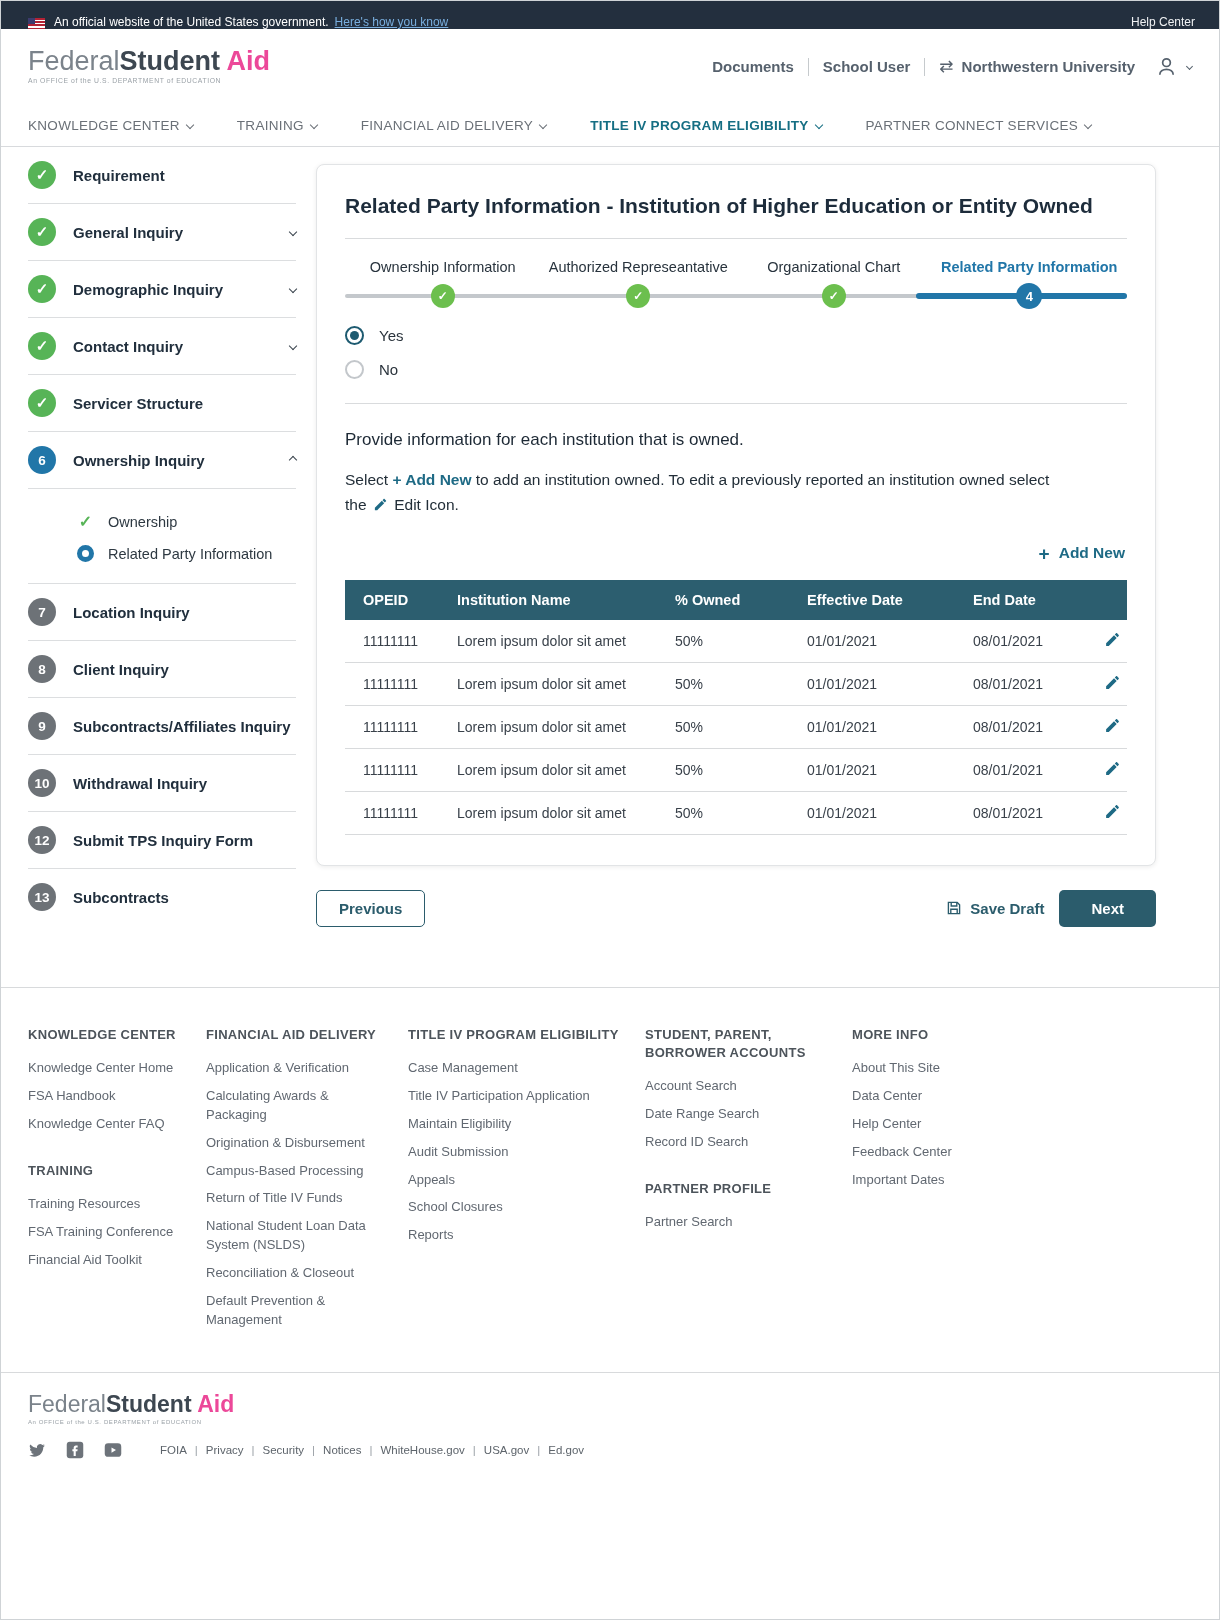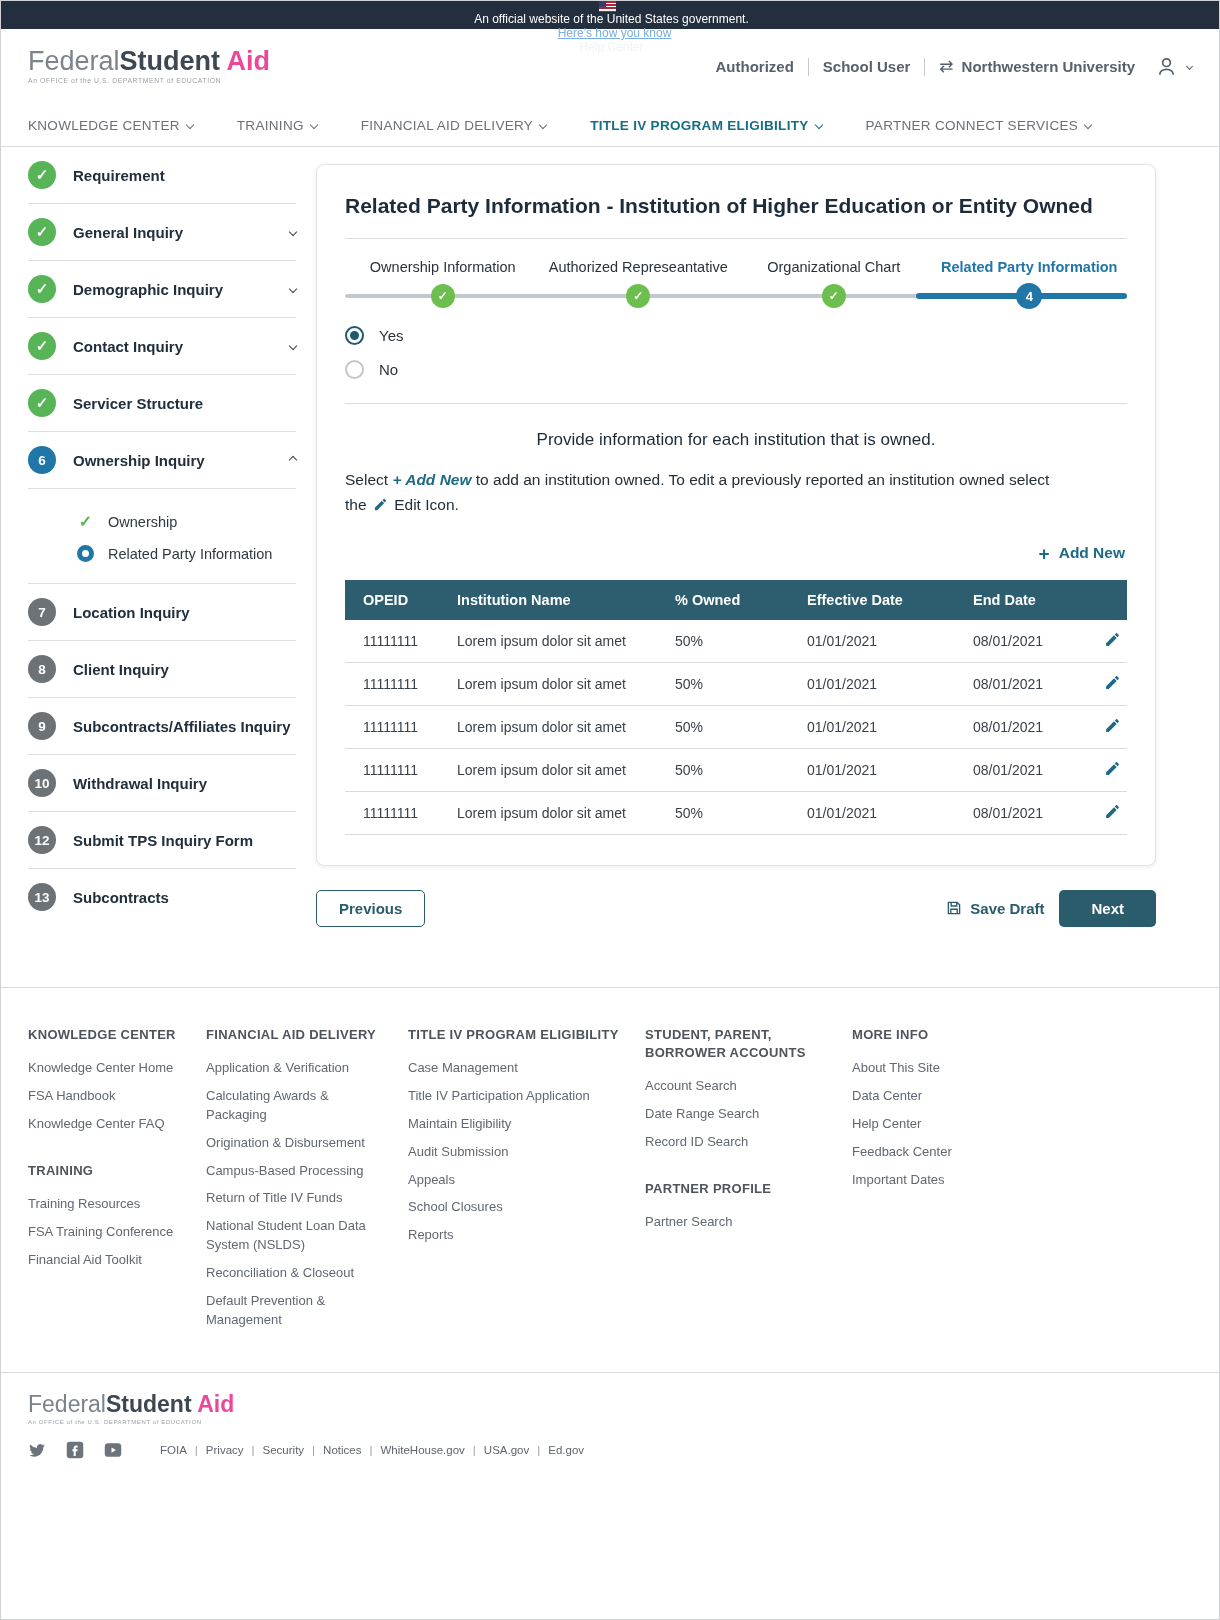--- a/index.html
+++ b/index.html
@@ -1,20 +1,20 @@
 <!DOCTYPE html>
 <html><head>
 <meta charset="utf-8">
 <style>
   * { box-sizing: border-box; margin: 0; padding: 0; }
   body { background:#e9ebed; font-family:"Liberation Sans", sans-serif; }
   .page { width:1220px; height:1620px; margin:0 auto; background:#fff; border:1px solid #cfd3d6; position:relative; overflow:hidden; }
 
   
-  .gov-bar { height:28px; background:#232f3e; color:#fff; display:flex; align-items:center; padding:0 24px 0 27px; font-size:12px;flex-direction:column; }
+  .gov-bar { height:28px; background:#232f3e; color:#fff; display:flex; align-items:flex-end; padding:0 24px 0 27px; font-size:12px; }
   .flag { width:17px; height:11px; margin-right:9px; background:repeating-linear-gradient(#b22234 0 1.6px,#fff 1.6px 3.2px); position:relative; flex:none; }
   .flag::after { content:""; position:absolute; left:0; top:0; width:7px; height:6px; background:#3c3b6e; }
   .gov-bar a { color:#79aede; text-decoration:underline; margin-left:6px; cursor:pointer; }
   .gov-bar .spacer { flex:1; }
   .gov-help { color:#f0f2f4; cursor:pointer; }
 
   
   .site-header { height:75px; display:flex; align-items:center; padding:0 27px; }
   .logo { line-height:1; }
   .logo .l1 { font-size:27px; color:#7b838b; }
@@ -74,23 +74,23 @@
   
   .question { margin-top:28px; font-size:15.5px; color:#202c36; line-height:1.55; }
   .radio-row { display:flex; align-items:center; gap:15px; margin-top:15px; cursor:pointer; }
   .radio { width:19px; height:19px; border-radius:50%; flex:none; position:relative; }
   .radio.on { border:2px solid #1d5a70; }
   .radio.on::after { content:""; position:absolute; left:3px; top:3px; width:9px; height:9px; border-radius:50%; background:#1d5a70; }
   .radio.off { border:2px solid #c3c7cb; }
   .radio-label { font-size:15px; color:#2a333c; }
   .q-div { margin-top:24px; }
 
-  .provide { margin-top:26px; font-size:17px; color:#1d2935;text-align:center; }
+  .provide { margin-top:26px; font-size:17px; color:#1d2935; }
   .select-line { margin-top:18px; font-size:15.5px; color:#222e38; line-height:1.6; max-width:720px; }
-  .teal-bold { color:#1e6a85; font-weight:bold;font-style:italic; }
+  .teal-bold { color:#1e6a85; font-weight:bold; }
   .pencil-inline { width:15px; height:15px; fill:#1e6a85; vertical-align:-2px; margin:0 2px; }
 
   .addnew-row { text-align:right; margin:26px 2px 16px 0; }
   .addnew { color:#1e6a85; font-weight:bold; font-size:15.5px; cursor:pointer; display:inline-flex; align-items:center; gap:9px; }
   .addnew .plus { font-size:19px; font-weight:bold; line-height:1; }
 
   
   table.inst { width:100%; border-collapse:collapse; }
   table.inst th { background:#2c5e6f; color:#fff; font-size:14.5px; font-weight:bold; text-align:left; padding:12px 10px; }
   table.inst th:first-child { padding-left:18px; }
@@ -137,21 +137,21 @@
   </div>
 
   <div class="site-header">
     <div class="logo">
       <div>
         <span class="l1">Federal</span><span class="l2">Student</span><span class="l3"> </span><span class="l3">Aid</span>
       </div>
       <div class="tagline">An OFFICE of the U.S. DEPARTMENT of EDUCATION</div>
     </div>
     <div class="header-right">
-      <span>Authorized</span>
+      <span>Documents</span>
       <div class="hdr-sep"></div>
       <span>School User</span>
       <div class="hdr-sep"></div>
       <div class="org">
         <span class="swap">⇄</span>
         <span>Northwestern University</span>
       </div>
       <div class="person">
         <svg viewBox="0 0 24 24" width="23" height="23" fill="none" stroke="#56616d" stroke-width="1.8">
             <circle cx="12" cy="8" r="4"></circle>

